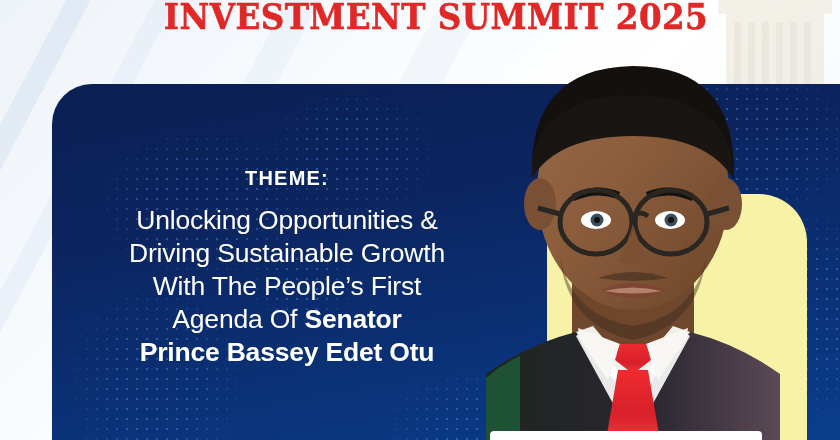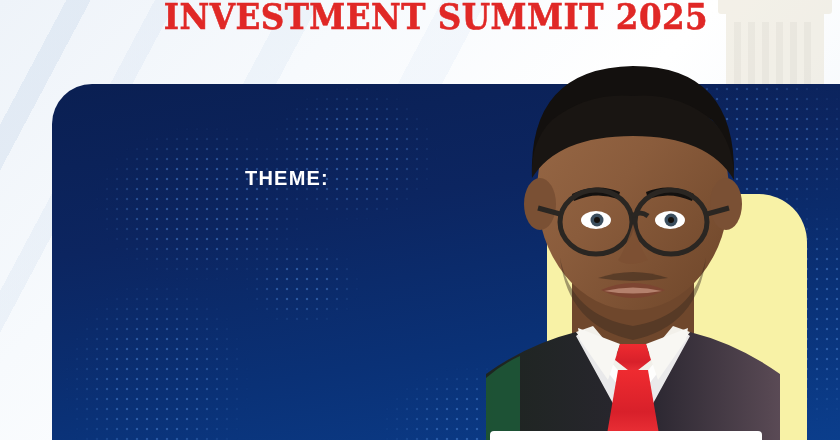--- a/index.html
+++ b/index.html
@@ -118,20 +118,27 @@
     <circle cx="75" cy="22" r="12" fill="none" stroke="#d6d0c0" stroke-width="2"></circle>
   </svg>
 
   <div class="headline">INVESTMENT SUMMIT 2025</div>
 
   <div class="blue-panel">
     <div class="dots"></div>
 
     <div class="theme-block">
       <div class="theme-label">THEME:</div>
+      <div class="theme-text">
+        <div>Unlocking Opportunities &amp;</div>
+        <div>Driving Sustainable Growth</div>
+        <div>With The People’s First</div>
+        <div><span>Agenda Of </span><b>Senator</b></div>
+        <div><b>Prince Bassey Edet Otu</b></div>
+      </div>
     </div>
 
     <div class="portrait-backdrop"></div>
   </div>
 
   <svg class="portrait" viewBox="0 0 330 396" xmlns="http://www.w3.org/2000/svg">
     <defs>
       <clipPath id="pclip">
           <rect x="0" y="0" width="330" height="396"></rect>
         </clipPath>

